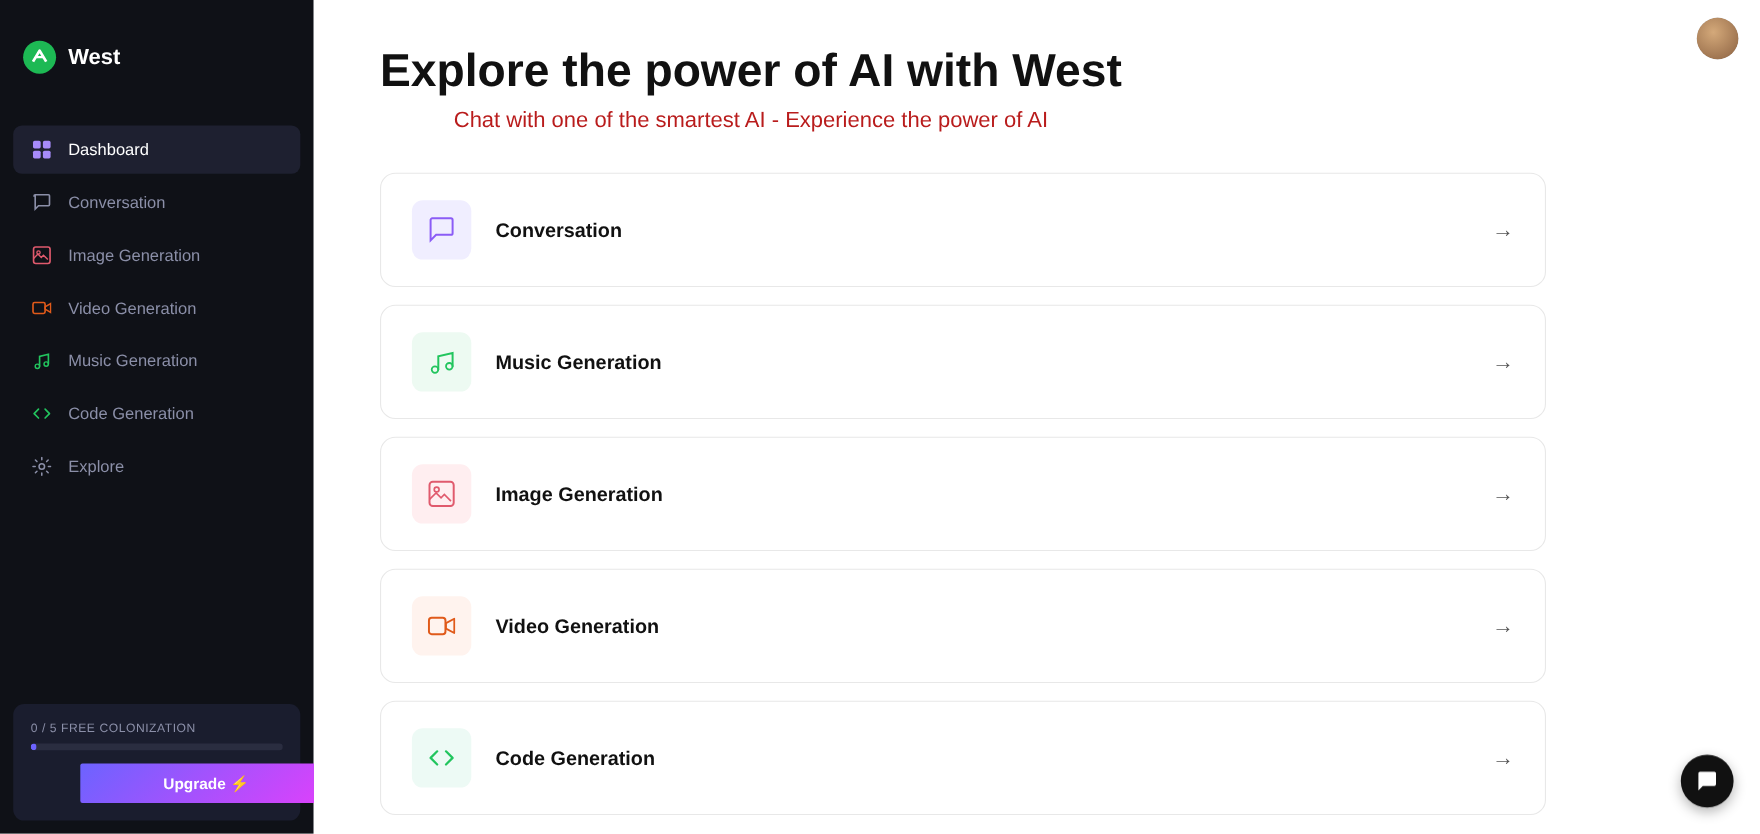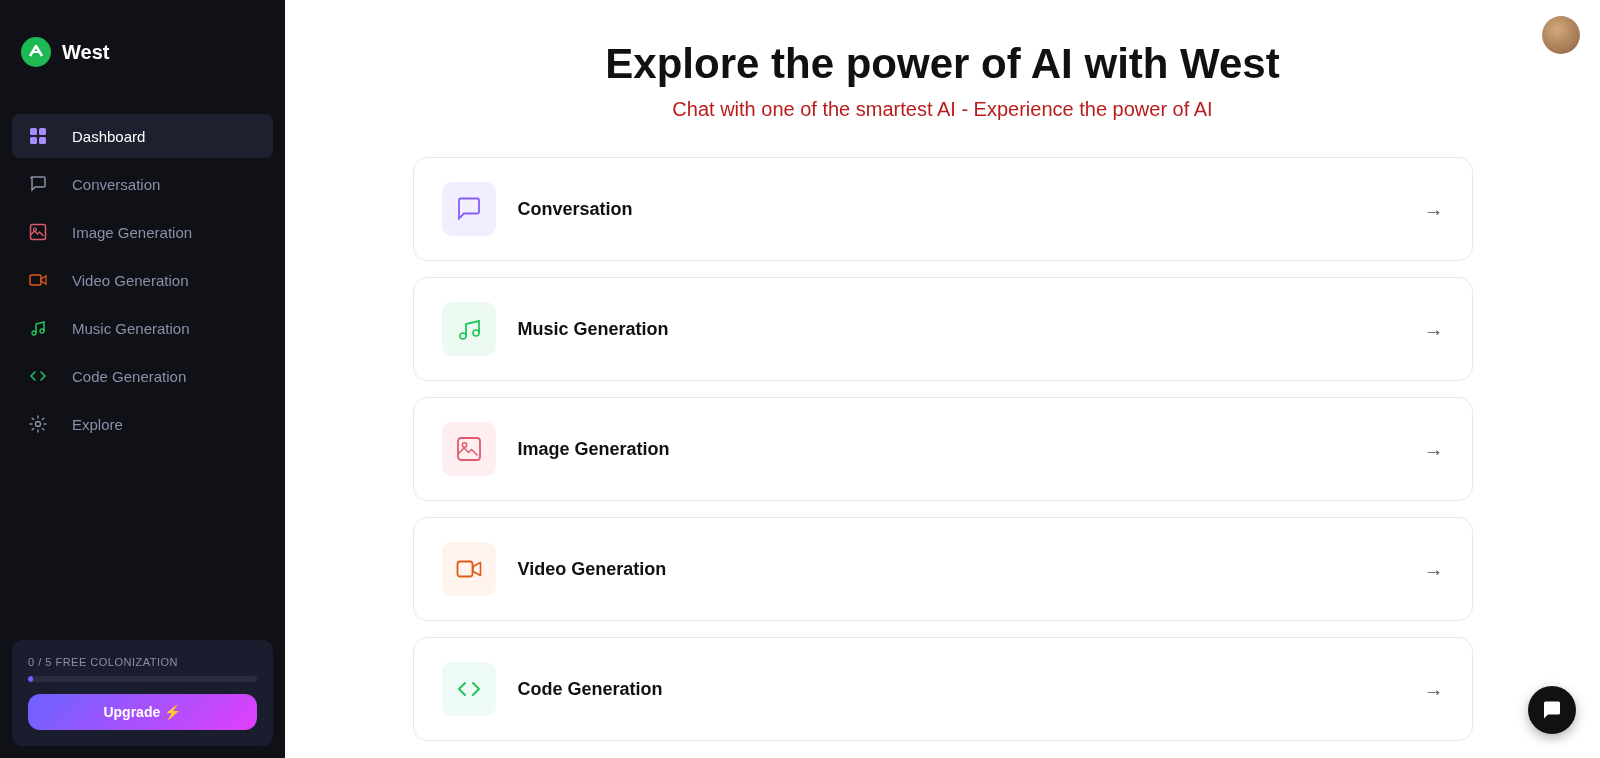--- a/index.html
+++ b/index.html
@@ -33,21 +33,21 @@
     .sidebar-nav {
       flex: 1;
       padding: 10px 12px;
       display: flex;
       flex-direction: column;
       gap: 4px;
     }
     .nav-item {
       display: flex;
       align-items: center;
-      gap: 24px;
+      gap: 14px;
       padding: 12px 16px;
       border-radius: 8px;
       cursor: pointer;
       color: #8b8fa8;
       font-size: 15px;
       transition: background 0.15s;
     }
     .nav-item.active { background: #1e2030; color: #ffffff; }
     .nav-icon {
       width: 20px;
@@ -83,37 +83,38 @@
       background: #6c63ff;
       height: 100%;
       width: 2%;
       border-radius: 4px;
     }
     .upgrade-btn {
       width: 100%;
       padding: 10px;
       background: linear-gradient(135deg, #6c63ff, #e040fb);
       border: none;
-      border-radius: 12px;
+      border-radius: 2px;
       color: #fff;
       font-size: 14px;
       font-weight: 600;
       cursor: pointer;
       display: flex;
       align-items: center;
       justify-content: center;
       gap: 6px;
+      margin-left: 45px;
     }
 
     
     .main-content {
       flex: 1;
       display: flex;
       flex-direction: column;
-      align-items: center;
+      align-items: flex-start;
       padding: 40px 60px;
       overflow-y: auto;
       background: #ffffff;
       position: relative;
     }
     .page-header {
       text-align: center;
       margin-bottom: 36px;
     }
     .page-title {

